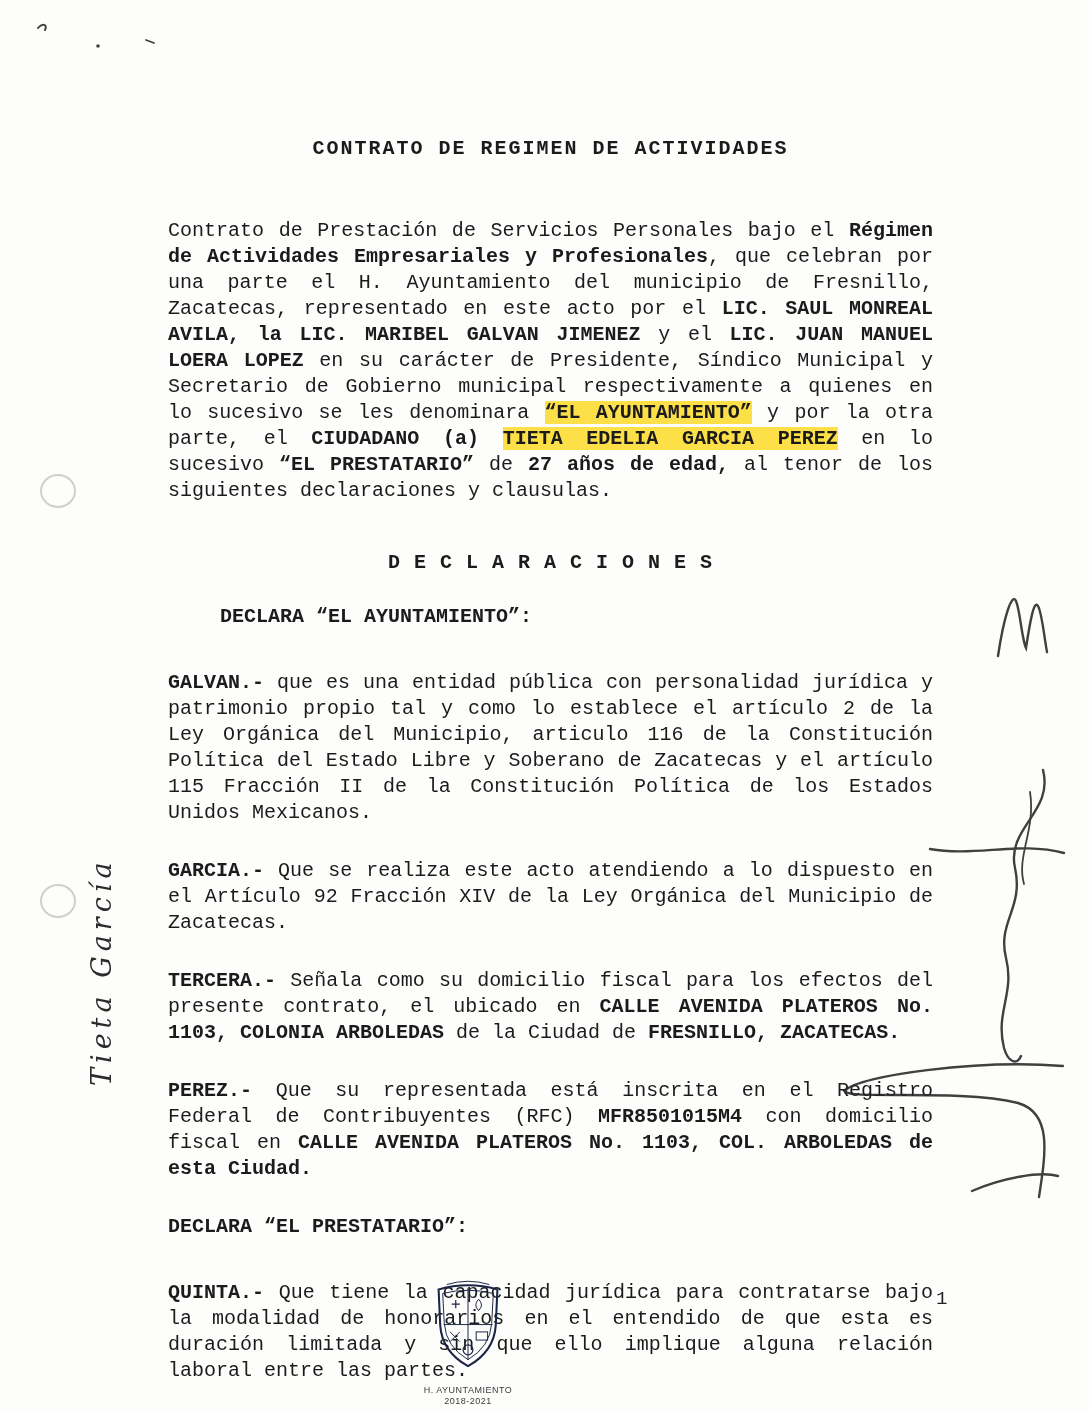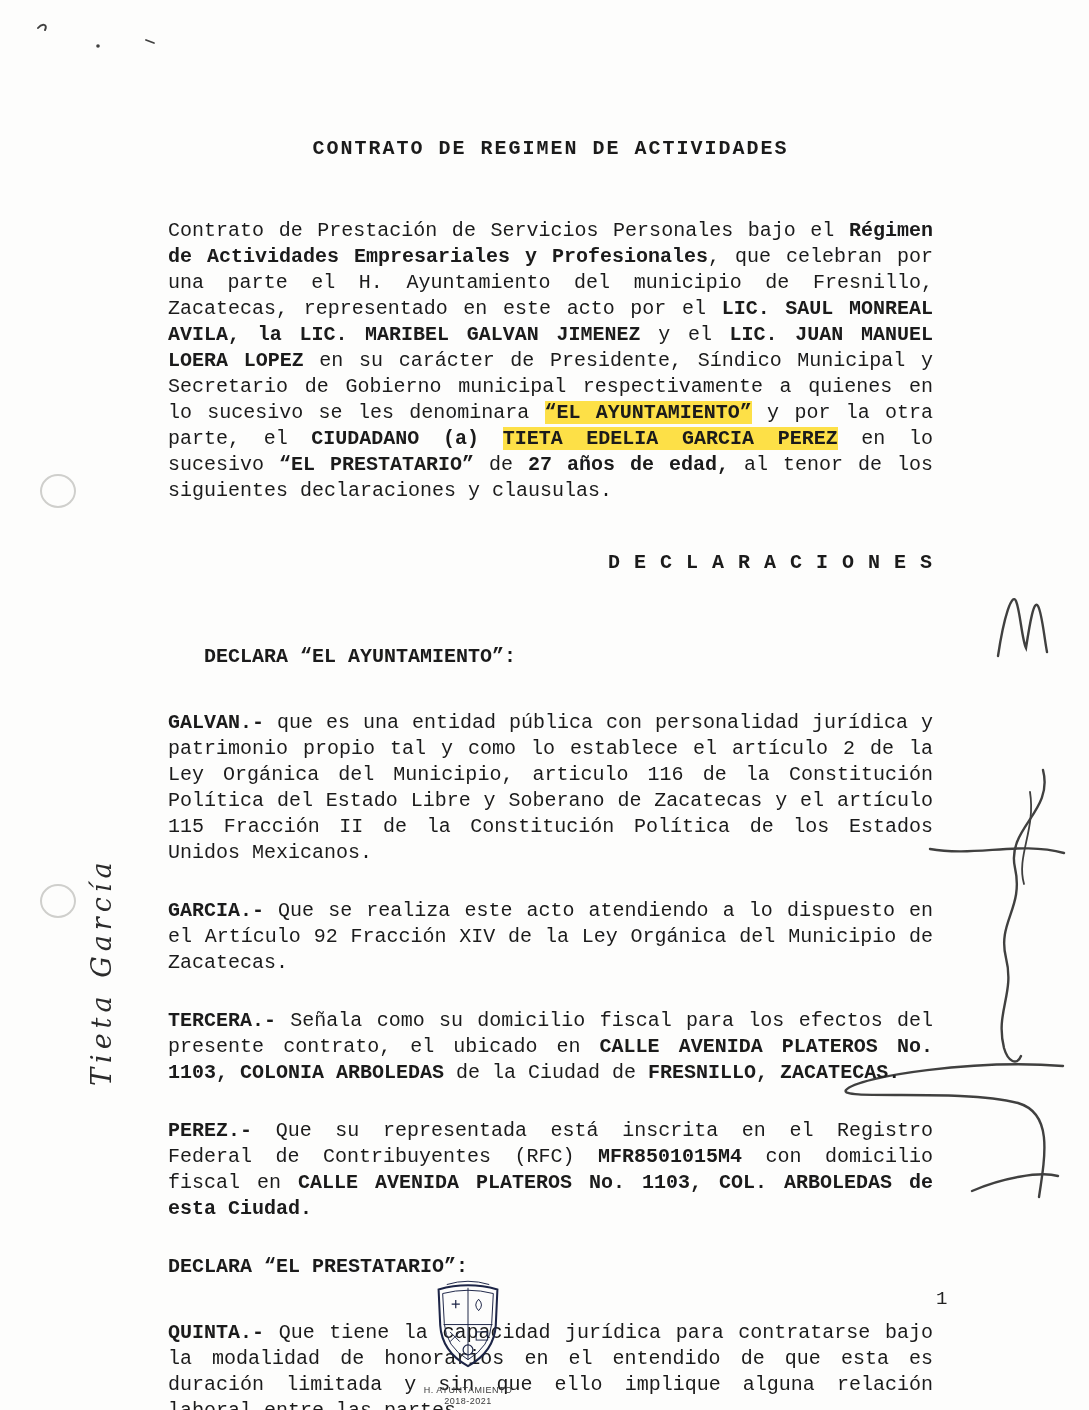--- a/index.html
+++ b/index.html
@@ -18,25 +18,25 @@
     text-align:justify;
   }
   .title {
     text-align:center; font-weight:bold; letter-spacing:2px;
     font-size:20px; margin-bottom:56px;
   }
   .para { margin-bottom:32px; }
   .b { font-weight:bold; }
   .hl { background:#fde047; }
   .decl-heading {
-    text-align:right; font-weight:bold; letter-spacing:1px;
-    font-size:20px; margin:46px 0 68px 0;
+    text-align:center; font-weight:bold; letter-spacing:1px;
+    font-size:20px; margin:46px 0 28px 0;
   }
   .subhead { font-weight:bold; text-align:left; margin-bottom:40px; }
-  .subhead.indent { margin-left:36px; }
+  .subhead.indent { margin-left:52px; }
 
   
   .hole-punch {
     position:absolute; width:36px; height:34px; border-radius:50%;
     border:2px solid #cfcfcc; left:40px; background:transparent;
   }
   .hp-top { top:474px; }
   .hp-bottom { top:884px; }
 
   .margin-note {

